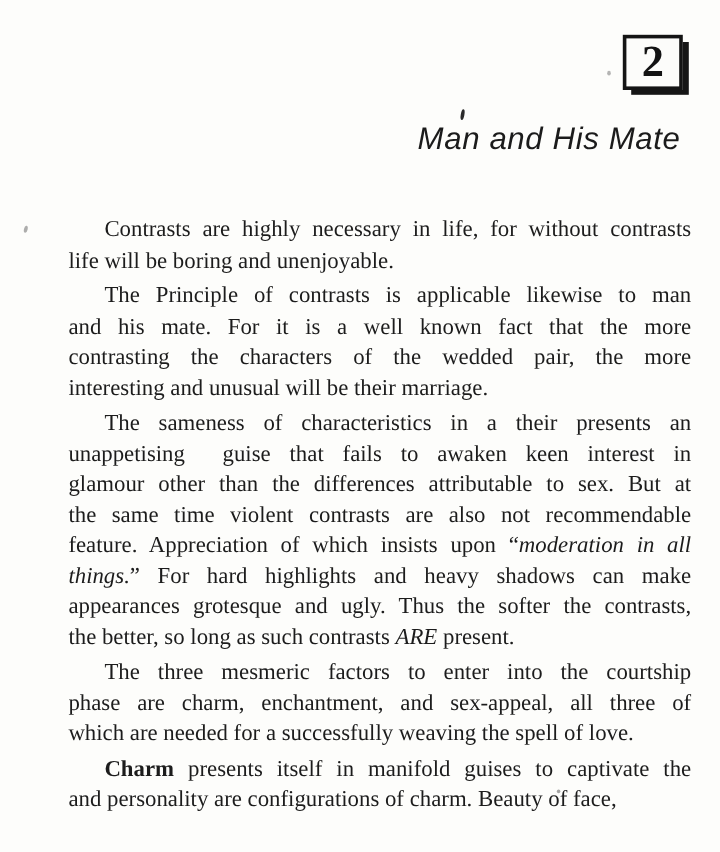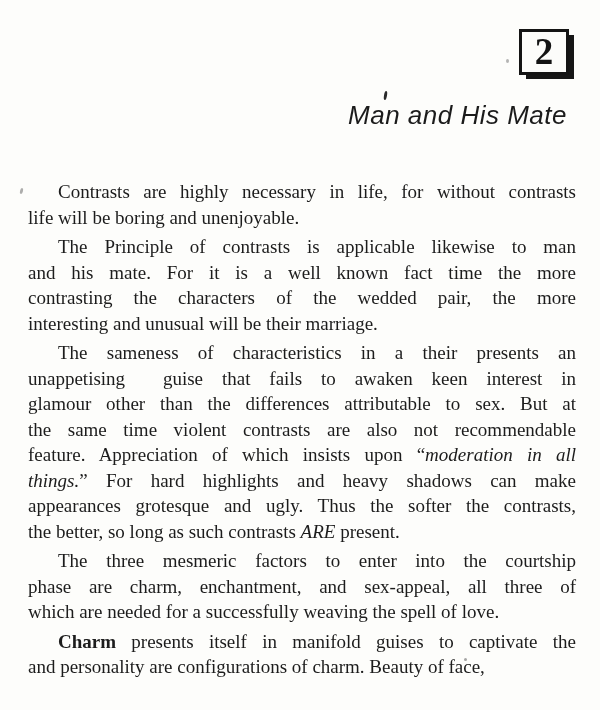--- a/index.html
+++ b/index.html
@@ -56,20 +56,21 @@
     line-height:25.5px;
     color:var(--ink);
   }
   .para { margin:0 0 4px 0; }
   .line {
     text-align:justify;
     text-align-last:justify;
     height:25.5px;
     overflow:visible;
     white-space:normal;
+    margin-left:29px;
   }
   .line.first { text-indent:30px; }
   .line.last  { text-align-last:left; }
   .line .i  { font-style:italic; }
   .line .b  { font-weight:bold; }
   
   .speck {
     position:absolute;
     background:#6b6b6b;
     border-radius:50%;
@@ -90,21 +91,21 @@
 
   <div class="chap-title">Man and His Mate</div>
 
   <div class="body-text">
       <div class="para">
         <div class="line first"><span>Contrasts are highly necessary in life, for without contrasts</span></div>
         <div class="line last"><span>life will be boring and unenjoyable.</span></div>
       </div>
       <div class="para">
         <div class="line first"><span>The Principle of contrasts is applicable likewise to man</span></div>
-        <div class="line"><span>and his mate. For it is a well known fact time the more</span></div>
+        <div class="line"><span>and his mate. For it is a well known fact that the more</span></div>
         <div class="line"><span>contrasting the characters of the wedded pair, the more</span></div>
         <div class="line last"><span>interesting and unusual will be their marriage.</span></div>
       </div>
       <div class="para">
         <div class="line first"><span>The sameness of characteristics in a their presents an</span></div>
         <div class="line"><span>unappetising&nbsp; guise that fails to awaken keen interest in</span></div>
         <div class="line"><span>glamour other than the differences attributable to sex. But at</span></div>
         <div class="line"><span>the same time violent contrasts are also not recommendable</span></div>
         <div class="line"><span>feature. Appreciation of which insists upon “</span><span class="i">moderation in all</span></div>
         <div class="line"><span class="i">things.</span><span>” For hard highlights and heavy shadows can make</span></div>

